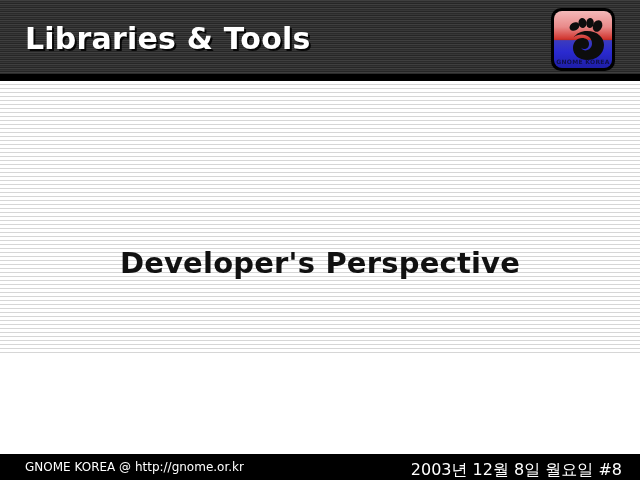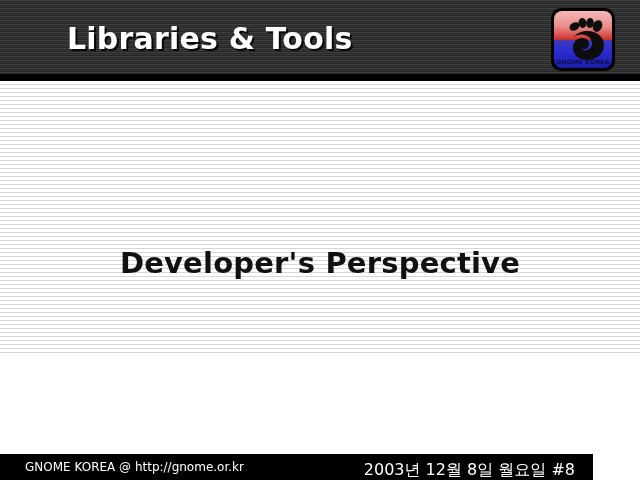--- a/index.html
+++ b/index.html
@@ -46,21 +46,20 @@
   #header-title {
     position: absolute;
     left: 25px;
     top: 21px;
     font-size: 30px;
     font-weight: bold;
     color: #ffffff;
     letter-spacing: 0.2px;
     white-space: nowrap;
     text-shadow: 2px 2px 0 rgba(0,0,0,0.85);
-    margin-left: 42px;
   }
 
   #header-rule {
     position: absolute;
     left: 0;
     top: 74px;
     width: 640px;
     height: 7px;
     background: #000000;
   }
@@ -150,21 +149,21 @@
     letter-spacing: 0.2px;
     white-space: nowrap;
     transform: translateY(-5px);
   }
 
   
   #footer {
     position: absolute;
     left: 0;
     top: 454px;
-    width: 593px;
+    width: 640px;
     height: 26px;
     background: #000000;
   }
   #footer-left {
     position: absolute;
     left: 25px;
     top: 6px;
     font-size: 12px;
     color: #ffffff;
     white-space: nowrap;

